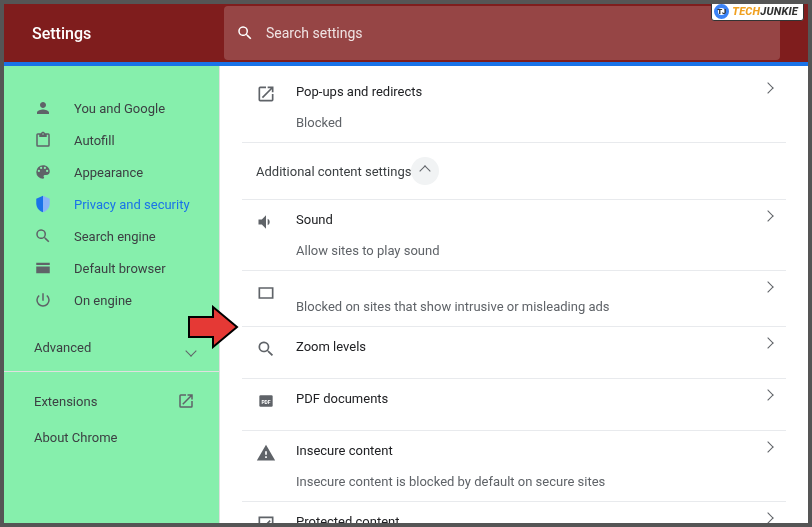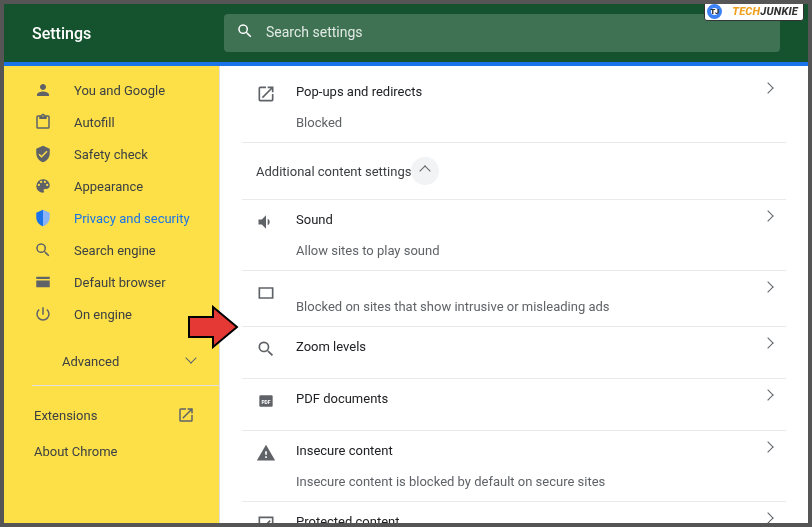--- a/index.html
+++ b/index.html
@@ -1,49 +1,49 @@
 <!DOCTYPE html>
 <html><head>
   <meta charset="utf-8">
   <style>
     * { margin: 0; padding: 0; box-sizing: border-box; font-family: 'Segoe UI', Roboto, Arial, sans-serif; }
     body { background: #555; padding: 4px; width: 812px; height: 527px; }
     .window { width: 100%; height: 100%; background: #fff; position: relative; overflow: hidden; }
-    .header { background: #14532d; height: 58px; display: flex; align-items: center; padding: 0 28px; gap: 22px; }
+    .header { background: #7f1d1d; height: 58px; display: flex; align-items: center; padding: 0 28px; gap: 22px; }
     .title { color: #fff; font-size: 16px; font-weight: 500; width: 170px; }
-    .search-box { flex: 1; background: rgba(255,255,255,0.18); border-radius: 4px; height: 38px; display: flex; align-items: flex-end; padding: 12px 12px; gap: 12px; }
+    .search-box { flex: 1; background: rgba(255,255,255,0.18); border-radius: 4px; height: 54px; display: flex; align-items: center; padding: 12px 12px; gap: 12px; }
     .search-box input { flex: 1; background: transparent; border: none; outline: none; color: #fff; font-size: 14px; }
     .search-box input::placeholder { color: rgba(255,255,255,0.85); }
     .top-strip { height: 4px; background: #1a73e8; }
     .body { display: flex; height: calc(100% - 62px); }
-    .sidebar { width: 216px; background: #fde047; border-right: 1px solid #e0e0e0; padding-top: 8px; overflow: hidden; }
+    .sidebar { width: 216px; background: #86efac; border-right: 1px solid #e0e0e0; padding-top: 26px; overflow: hidden; }
     .nav-item { display: flex; align-items: center; height: 32px; padding: 0 18px 0 30px; gap: 22px; cursor: pointer; font-size: 13px; color: #3c4043; }
     .nav-item.active { color: #1a73e8; }
     .nav-item.active .nav-icon { fill: #1a73e8; color: #1a73e8; }
     .nav-icon { width: 18px; height: 18px; fill: #5f6368; color: #5f6368; flex-shrink: 0; display: inline-flex; align-items: center; justify-content: center; }
     .nav-icon svg { width: 18px; height: 18px; }
-    .advanced-row { display: flex; align-items: flex-start; justify-content: space-between; padding: 16px 24px 16px 30px; font-size: 13px; color: #3c4043; border-bottom: 1px solid #e0e0e0; margin-top: 8px; cursor: pointer; margin-left: 28px; }
+    .advanced-row { display: flex; align-items: flex-end; justify-content: space-between; padding: 16px 24px 16px 30px; font-size: 13px; color: #3c4043; border-bottom: 1px solid #e0e0e0; margin-top: 8px; cursor: pointer; }
     .footer-item { display: flex; align-items: center; justify-content: space-between; padding: 10px 24px 10px 30px; font-size: 13px; color: #3c4043; cursor: pointer; }
     .footer-block { padding-top: 10px; }
     .main { flex: 1; background: #fff; overflow-y: auto; padding: 6px 22px 20px 22px; }
     .setting-row { display: flex; align-items: flex-start; padding: 12px 14px; border-bottom: 1px solid #e8eaed; gap: 20px; min-height: 52px; cursor: pointer; position: relative; }
     .row-icon { width: 20px; height: 20px; fill: #5f6368; color: #5f6368; flex-shrink: 0; display: inline-flex; align-items: center; justify-content: center; }
     .row-icon svg { width: 20px; height: 20px; }
     .row-text { flex: 1; }
     .row-title { font-size: 13px; color: #202124; }
     .row-sub { font-size: 13px; color: #5f6368; margin-top: 16px; }
     .chevron { width: 8px; height: 8px; border-top: 1.5px solid #5f6368; border-right: 1.5px solid #5f6368; }
     .chevron.right { transform: rotate(45deg); }
     .chevron.up { transform: rotate(-45deg); }
     .chevron.down { transform: rotate(135deg); }
     .section-title { font-size: 13px; color: #3c4043; padding: 14px 14px; cursor: pointer; display: flex; align-items: center; justify-content: flex-start; border-bottom: 1px solid #e8eaed; }
     .collapse-btn { width: 28px; height: 28px; background: #f1f3f4; border-radius: 50%; display: flex; align-items: center; justify-content: center; margin-right: 8px; }
     .arrow-annotation { position: absolute; left: 183px; top: 301px; z-index: 50; }
     .watermark { position: absolute; top: -2px; right: 4px; z-index: 60; display: flex; align-items: center; background: #fff; border: 1px solid #333; border-radius: 0 0 3px 3px; padding: 1px 5px 1px 2px; font-size: 11px; font-weight: 800; letter-spacing: 0.2px; font-style: italic; }
-    .watermark .logo-circ { width: 15px; height: 15px; border: 4px solid #3b82f6; border-radius: 50%; display: inline-flex; align-items: center; justify-content: center; font-size: 8px; font-weight: 900; color: #333; margin-right: 10px; font-style: normal; }
+    .watermark .logo-circ { width: 15px; height: 15px; border: 4px solid #3b82f6; border-radius: 50%; display: inline-flex; align-items: center; justify-content: center; font-size: 8px; font-weight: 900; color: #333; margin-right: 3px; font-style: normal; }
     .watermark .tj { color: #f0a020; }
     .watermark .rest { color: #333; }
   </style>
 </head>
 <body>
 
 <div class="window">
 
   <div class="watermark">
     <span class="logo-circ">TJ</span>
@@ -79,28 +79,20 @@
         <span class="nav-icon">
             <svg viewBox="0 0 24 24">
               <path d="M19 3h-4.18C14.4 1.84 13.3 1 12 1s-2.4.84-2.82 2H5a2 2 0 0 0-2 2v14a2 2 0 0 0 2 2h14a2 2 0 0 0 2-2V5a2 2 0 0 0-2-2zm-7 0a1 1 0 1 1-1 1 1 1 0 0 1 1-1zm7 16H5V5h2v3h10V5h2z"></path>
             </svg>
           </span>
         <span>Autofill</span>
       </div>
       <div class="nav-item">
         <span class="nav-icon">
             <svg viewBox="0 0 24 24">
-              <path d="M12 1 3 5v6c0 5.55 3.84 10.74 9 12 5.16-1.26 9-6.45 9-12V5l-9-4zm-2 16-4-4 1.41-1.41L10 14.17l6.59-6.59L18 9l-8 8z"></path>
-            </svg>
-          </span>
-        <span>Safety check</span>
-      </div>
-      <div class="nav-item">
-        <span class="nav-icon">
-            <svg viewBox="0 0 24 24">
               <path d="M12 3a9 9 0 0 0 0 18 1.5 1.5 0 0 0 1.11-2.5A1.5 1.5 0 0 1 14.22 16H16a5 5 0 0 0 5-5c0-4.42-4.03-8-9-8zM6.5 12A1.5 1.5 0 1 1 8 10.5 1.5 1.5 0 0 1 6.5 12zm3-4A1.5 1.5 0 1 1 11 6.5 1.5 1.5 0 0 1 9.5 8zm5 0A1.5 1.5 0 1 1 16 6.5 1.5 1.5 0 0 1 14.5 8zm3 4A1.5 1.5 0 1 1 19 10.5 1.5 1.5 0 0 1 17.5 12z"></path>
             </svg>
           </span>
         <span>Appearance</span>
       </div>
       <div class="nav-item active">
         <span class="nav-icon">
             <svg viewBox="0 0 24 24">
               <path fill="#1a73e8" d="M12 1 3 5v6c0 5.55 3.84 10.74 9 12V1z"></path>
               <path fill="#8ab4f8" d="M12 1v22c5.16-1.26 9-6.45 9-12V5l-9-4z"></path>

